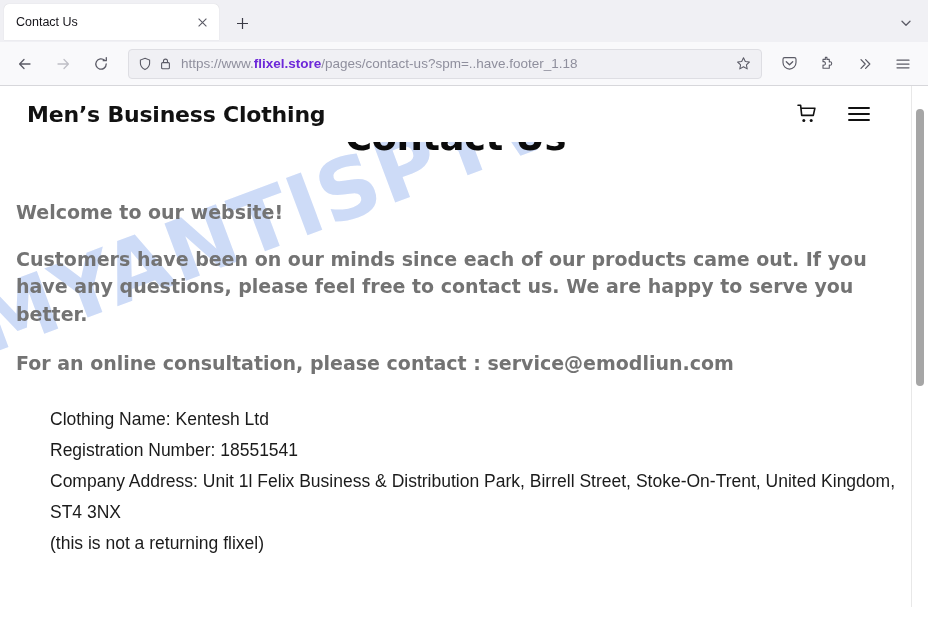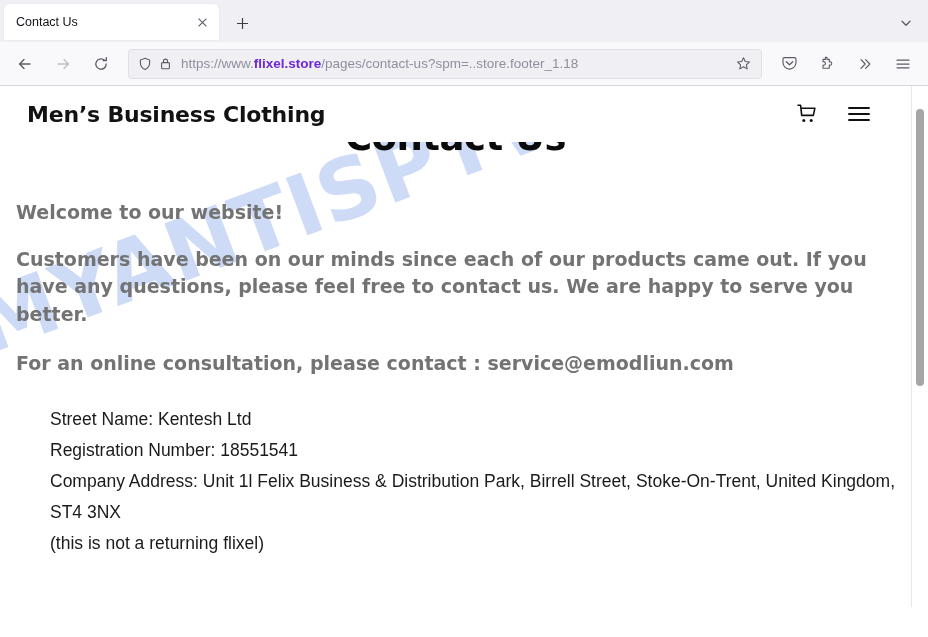--- a/index.html
+++ b/index.html
@@ -352,21 +352,21 @@
         <svg width="14" height="14" viewBox="0 0 14 14">
             <path d="M7 1.3l4.6 1.8v3.2c0 3-2 5-4.6 6.3C4.4 11.3 2.4 9.3 2.4 6.3V3.1z" stroke="currentColor" stroke-width="1.1" fill="none"></path>
           </svg>
       </span>
       <span class="ubicon">
         <svg width="13" height="13" viewBox="0 0 13 13">
           <rect x="2.6" y="5.6" width="7.8" height="6.1" rx="1" stroke="currentColor" stroke-width="1.1" fill="none"></rect>
           <path d="M4.5 5.6V4.1a2 2 0 0 1 4 0v1.5" stroke="currentColor" stroke-width="1.1" fill="none"></path>
         </svg>
       </span>
-      <span class="url-text"><span>https://www.</span><b>flixel.store</b><span>/pages/contact-us?spm=..store.footer_1.18</span></span>
+      <span class="url-text"><span>https://www.</span><b>flixel.store</b><span>/pages/contact-us?spm=..have.footer_1.18</span></span>
       <span class="star-btn">
         <svg width="15" height="15" viewBox="0 0 15 15">
             <path d="M7.5 1.7l1.8 3.8 4.1.5-3 2.8.8 4.1-3.7-2.1-3.7 2.1.8-4.1-3-2.8 4.1-.5z" stroke="currentColor" stroke-width="1.05" fill="none" stroke-linejoin="round"></path>
           </svg>
       </span>
     </div>
 
     <div class="toolbar-right">
       <div class="navbtn">
         <svg width="17" height="17" viewBox="0 0 17 17">
@@ -419,21 +419,21 @@
     </div>
 
     <div class="content">
       <div class="intro">
         <p class="p1">Welcome to our website!</p>
         <p class="p2">Customers have been on our minds since each of our products came out. If you have any questions, please feel free to contact us. We are happy to serve you better.</p>
         <p class="p3">For an online consultation, please contact : service@emodliun.com</p>
       </div>
 
       <div class="details">
-        <div>Street Name: Kentesh Ltd</div>
+        <div>Clothing Name: Kentesh Ltd</div>
         <div>Registration Number: 18551541</div>
         <div class="addr">Company Address: Unit 1l Felix Business &amp; Distribution Park, Birrell Street, Stoke-On-Trent, United Kingdom, ST4 3NX</div>
         <div>(this is not a returning flixel)</div>
       </div>
     </div>
 
     <div class="pagescroll-track">
       <div class="pagescroll-thumb"></div>
     </div>
 

